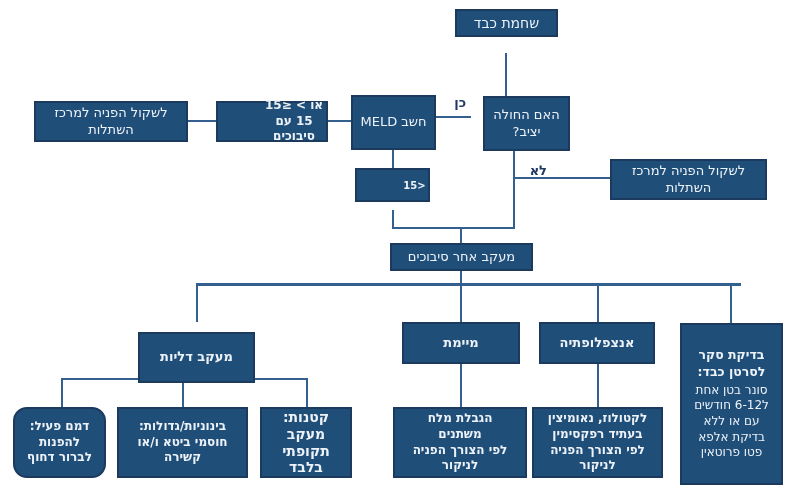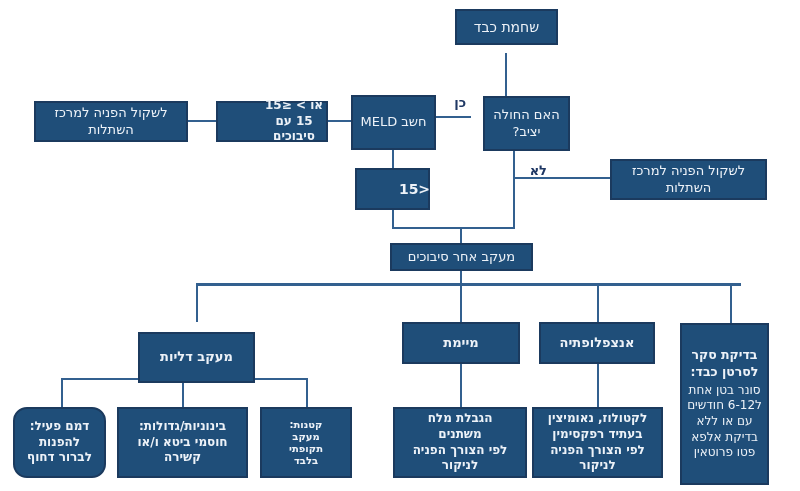--- a/index.html
+++ b/index.html
@@ -50,65 +50,65 @@
   <div class="line" style="left:61px;top:378px;width:247px;height:2px;"></div>
   <div class="line" style="left:61px;top:378px;width:2px;height:29px;"></div>
   <div class="line" style="left:182px;top:378px;width:2px;height:29px;"></div>
   <div class="line" style="left:306px;top:378px;width:2px;height:29px;"></div>
   <div class="line" style="left:460px;top:364px;width:2px;height:43px;"></div>
   <div class="line" style="left:597px;top:364px;width:2px;height:43px;"></div>
 
   <div class="lbl" style="left:440px;top:95px;width:26px;">כן</div>
   <div class="lbl" style="left:519px;top:163px;width:28px;">לא</div>
 
-  <div class="node" style="left:455px;top:9px;width:103px;height:36px;font-size:14px;">שחמת כבד</div>
+  <div class="node" style="left:455px;top:9px;width:103px;height:28px;font-size:14px;">שחמת כבד</div>
 
   <div class="node" style="left:471px;top:96px;width:87px;height:55px;margin-left:12px;">האם החולה
 יציב?</div>
 
   <div class="node" style="left:351px;top:95px;width:85px;height:55px;">חשב MELD</div>
 
   <div class="node bold ltr" style="left:216px;top:101px;width:112px;height:41px;font-size:12px;">15≥ או &gt; 15 עם
 סיבוכים</div>
 
   <div class="node" style="left:34px;top:101px;width:154px;height:41px;">לשקול הפניה למרכז
 השתלות</div>
 
-  <div class="node bold ltr" style="left:355px;top:168px;width:75px;height:42px;font-size:14px;">15&gt;</div>
+  <div class="node bold ltr" style="left:355px;top:168px;width:75px;height:34px;font-size:10px;">15&gt;</div>
 
   <div class="node" style="left:610px;top:159px;width:157px;height:41px;">לשקול הפניה למרכז
 השתלות</div>
 
   <div class="node" style="left:390px;top:243px;width:143px;height:28px;">מעקב אחר סיבוכים</div>
 
   <div class="node bold" style="left:138px;top:332px;width:117px;height:51px;">מעקב דליות</div>
 
   <div class="node bold" style="left:402px;top:322px;width:118px;height:42px;">מיימת</div>
 
   <div class="node bold" style="left:539px;top:322px;width:116px;height:42px;">אנצפלופתיה</div>
 
-  <div class="node" style="left:680px;top:323px;width:89px;height:162px;font-size:12px;">
+  <div class="node" style="left:680px;top:323px;width:103px;height:162px;font-size:12px;">
     <span class="hcc-title">בדיקת סקר
 לסרטן כבד:</span>
     <span class="hcc-body">סונר בטן אחת
 ל6-12 חודשים
 עם או ללא
 בדיקת אלפא
 פטו פרוטאין</span>
   </div>
 
   <div class="node bold" style="left:13px;top:407px;width:93px;height:71px;font-size:12px;border-radius:14px;">דמם פעיל:
 להפנות
 לברור דחוף</div>
 
   <div class="node bold" style="left:117px;top:407px;width:131px;height:71px;font-size:12px;">בינוניות/גדולות:
 חוסמי ביטא ו/או
 קשירה</div>
 
-  <div class="node bold" style="left:260px;top:407px;width:92px;height:71px;font-size:10px;line-height:1.2;">קטנות:
+  <div class="node bold" style="left:260px;top:407px;width:92px;height:71px;font-size:14px;line-height:1.2;">קטנות:
 מעקב
 תקופתי
 בלבד</div>
 
   <div class="node bold" style="left:393px;top:407px;width:134px;height:71px;font-size:12px;">הגבלת מלח
 משתנים
 לפי הצורך הפניה
 לניקור</div>
 
   <div class="node bold" style="left:532px;top:407px;width:131px;height:71px;font-size:12px;">לקטולוז, נאומיצין

